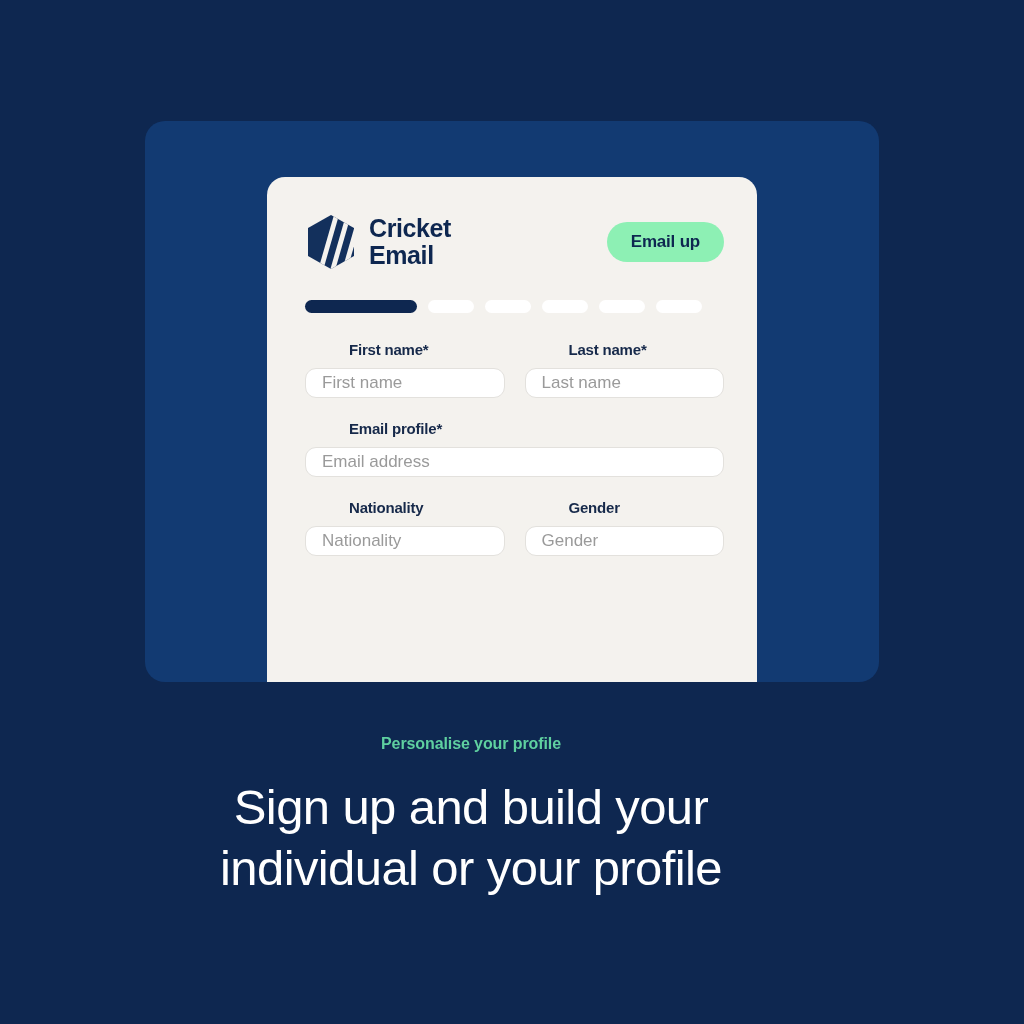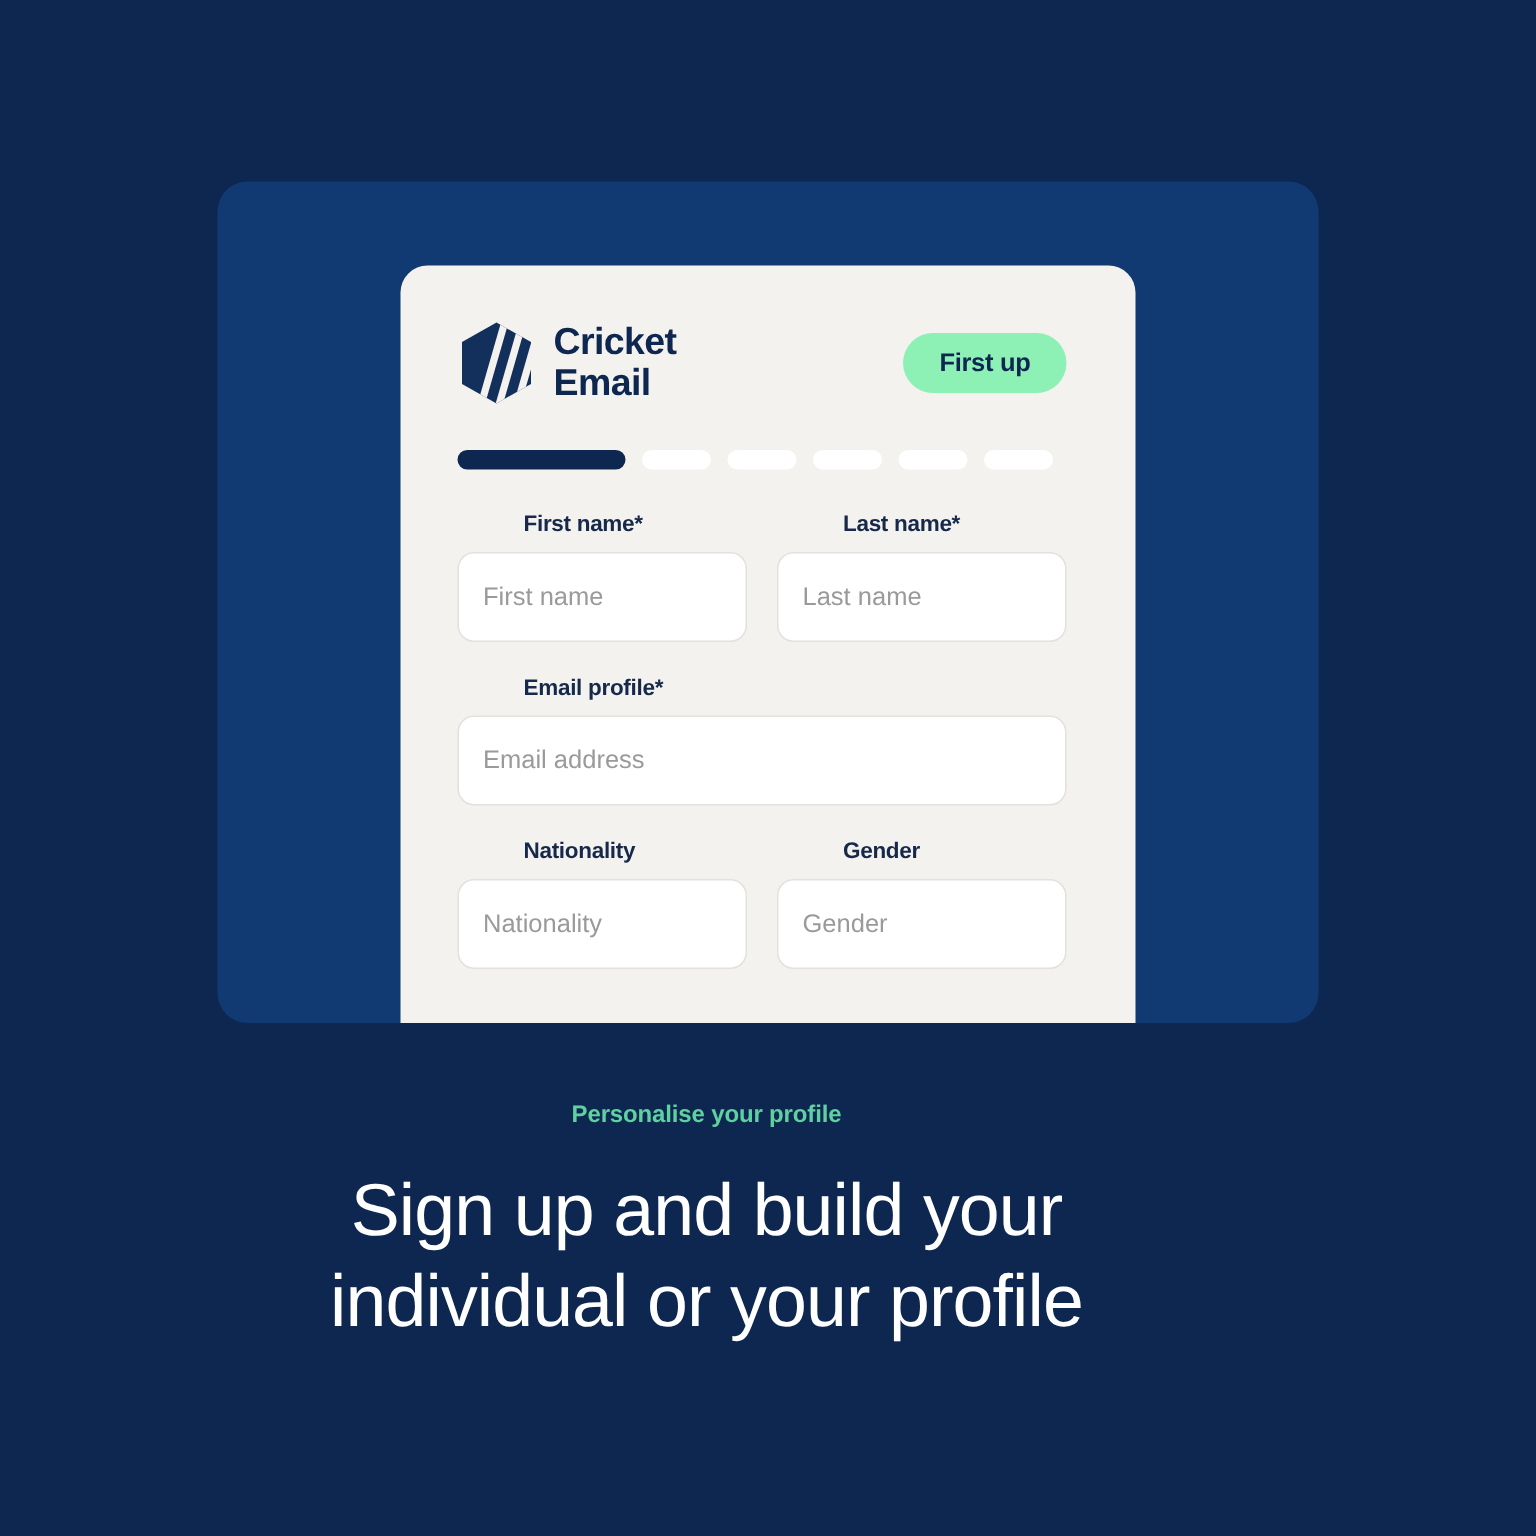--- a/index.html
+++ b/index.html
@@ -37,21 +37,21 @@
     background: #f4f2ee;
     border-radius: 18px 18px 0 0;
     overflow: hidden;
   }
 
   .card-inner {
     position: absolute;
     left: 0;
     top: 0;
     width: 490px;
-    padding: 36px 46px 0 38px;
+    padding: 36px 33px 0 38px;
     box-sizing: border-box;
   }
 
   
   .card-header {
     display: flex;
     align-items: center;
     justify-content: space-between;
     height: 58px;
   }
@@ -130,21 +130,21 @@
     font-weight: bold;
     color: #16294a;
     letter-spacing: -0.2px;
     margin-bottom: 10px;
     margin-left: 44px;
   }
   .field-input {
     display: block;
     width: 100%;
     box-sizing: border-box;
-    height: 60px;
+    height: 30px;
     background: #ffffff;
     border: 1px solid #e3e1dd;
     border-radius: 11px;
     padding: 0 16px;
     font-family: "Liberation Sans", sans-serif;
     font-size: 17px;
     color: #16294a;
     outline: none;
   }
   .field-input::placeholder {
@@ -195,21 +195,21 @@
           </defs>
           <path d="M26 1 L49 14 L49 42 L26 55 L3 42 L3 14 Z" fill="#13305c"></path>
           <g clip-path="url(#hexclip)" fill="#f4f2ee">
             <path d="M12 60 L31 -6 L36 -6 L17 60 Z"></path>
             <path d="M24 60 L43 -6 L48 -6 L29 60 Z"></path>
             <path d="M36 60 L55 -6 L60 -6 L41 60 Z"></path>
           </g>
         </svg>
         <div class="brand-name"><span>Cricket</span><br><span>Email</span></div>
       </div>
-      <button class="signup-button">First up</button>
+      <button class="signup-button">Email up</button>
     </div>
 
     <div class="steps">
       <div class="step-pill active"></div>
       <div class="step-pill"></div>
       <div class="step-pill"></div>
       <div class="step-pill"></div>
       <div class="step-pill"></div>
       <div class="step-pill"></div>
     </div>

